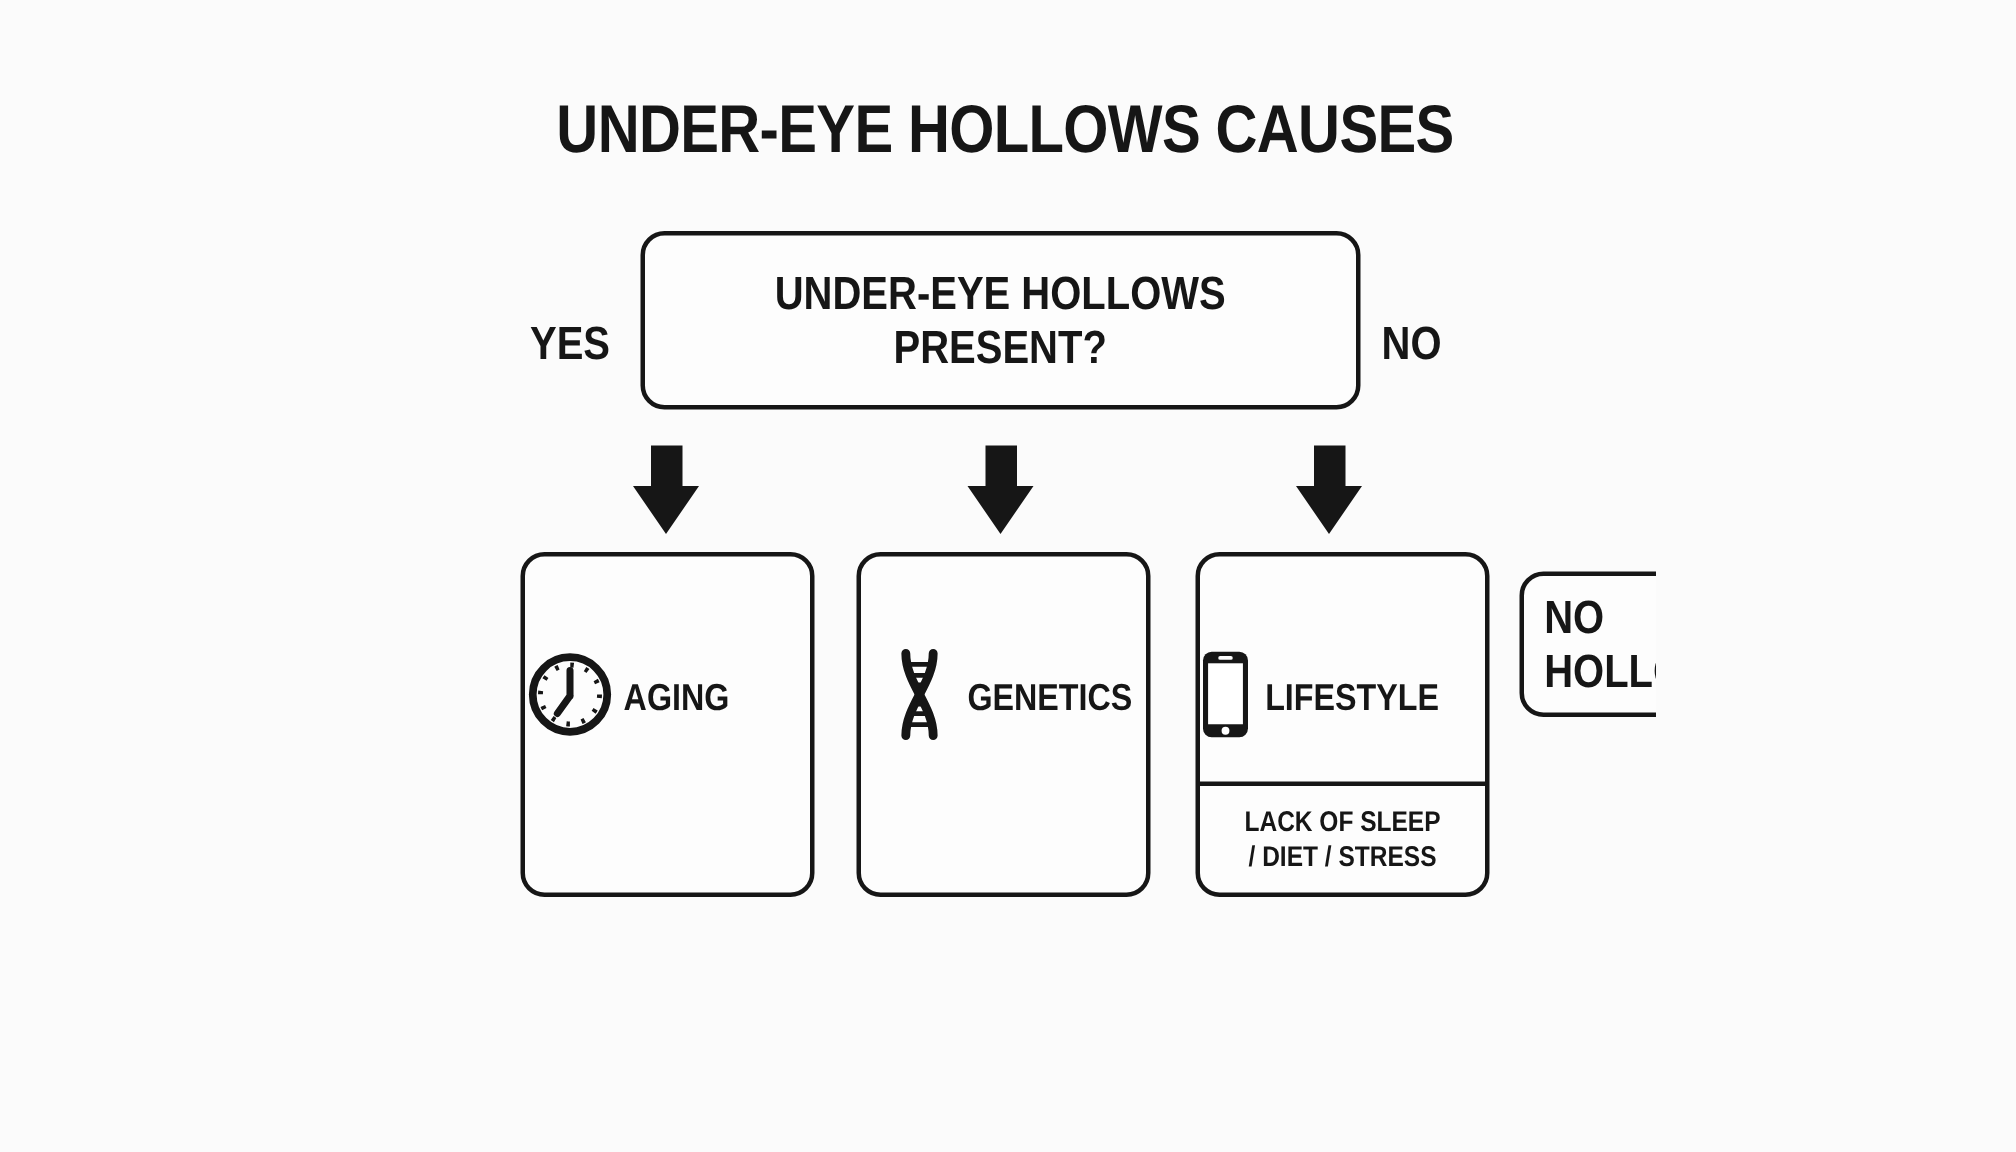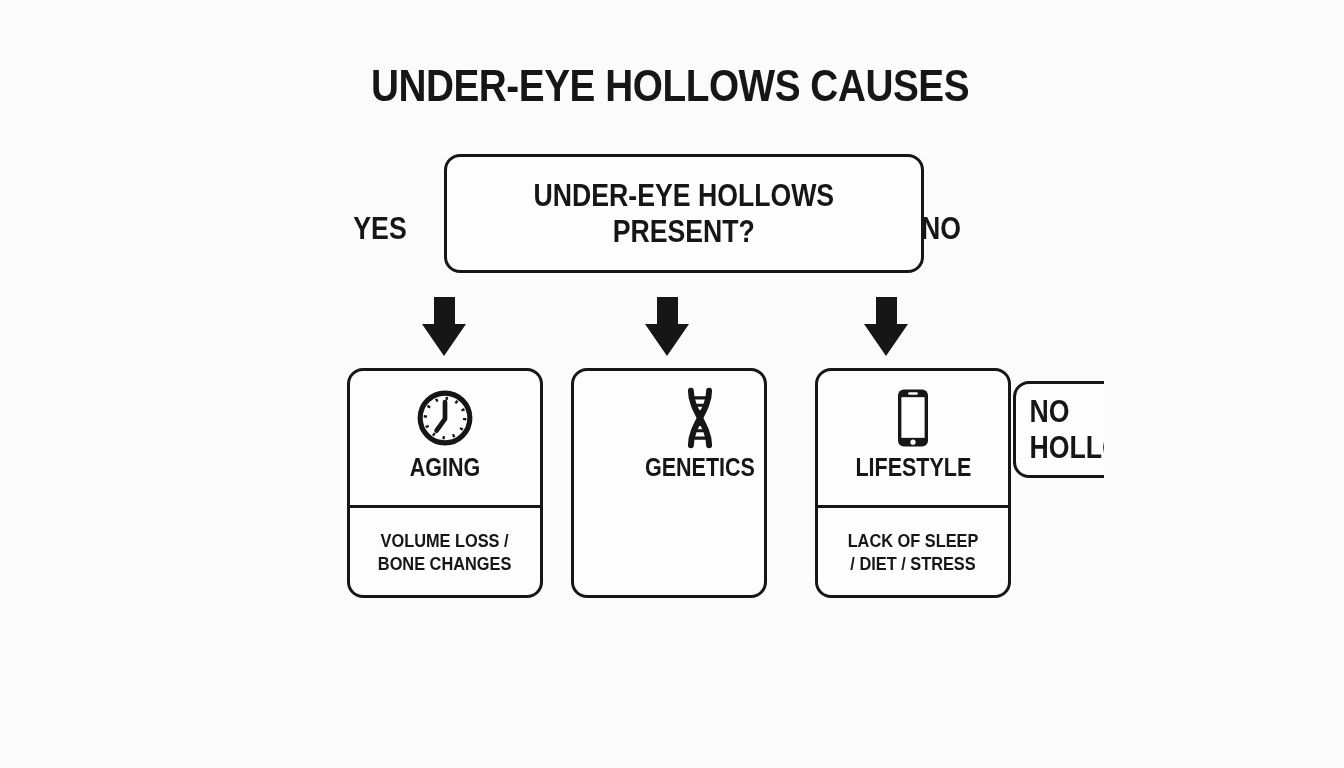--- a/index.html
+++ b/index.html
@@ -21,21 +21,21 @@
     width: 1340px;
     margin: 0;
     text-align: center;
     font-size: 45px;
     font-weight: bold;
     letter-spacing: -0.5px;
   }
 
   .decision-box {
     position: absolute;
-    left: 444px; top: 154px;
+    left: 427px; top: 154px;
     width: 480px; height: 119px;
     box-sizing: border-box;
     border: 3px solid var(--ink, #161616);
     border-radius: 16px;
     background: var(--boxfill, #fdfdfd);
     display: flex; align-items: center; justify-content: center;
   }
   .decision-question {
     font-size: 31px; line-height: 36px; font-weight: bold;
     text-align: center; white-space: pre-line;
@@ -66,25 +66,25 @@
     position: absolute;
     top: 368px; width: 196px; height: 230px;
     box-sizing: border-box;
     border: 3px solid var(--ink, #161616);
     border-radius: 16px;
     background: var(--boxfill, #fdfdfd);
     display: flex; flex-direction: column;
   }
   .cause-1 { left: 347px; }
   .cause-2 { left: 571px; align-items: flex-end; }
-  .cause-3 { left: 815px; justify-content: flex-end; }
+  .cause-3 { left: 797px; justify-content: flex-end; }
   .cause-top {
     height: 134px; box-sizing: border-box;
     padding-top: 17px;
-    display: flex; flex-direction: column; align-items: center;
+    display: flex; flex-direction: row; align-items: center; margin-top: 16px;
   }
   .cause-icon { height: 60px; display: flex; align-items: center; justify-content: center; }
   .cause-label { margin-top: 5px; font-size: 25px; font-weight: bold; }
   .cause-bottom {
     flex: 1;
     border-top: 3px solid var(--ink, #161616);
     display: flex; align-items: center; justify-content: center;
     text-align: center;
     font-size: 19px; line-height: 23px; font-weight: bold;
     white-space: pre-line;
@@ -136,24 +136,20 @@
     <div class="cause-top">
       <span class="cause-icon">
         <svg width="60" height="60" viewBox="0 0 64 64">
           <circle class="stroke" cx="32" cy="32" r="26.5" stroke-width="5.5"></circle>
           <circle class="stroke" cx="32" cy="32" r="21" stroke-width="3.5" stroke-dasharray="2.5 8.5"></circle>
           <path class="stroke" d="M32 33 V15 M32 33 L23 45.5" stroke-width="5" stroke-linecap="round"></path>
         </svg>
       </span>
       <div class="cause-label cond">AGING</div>
     </div>
-    <div class="cause-bottom">
-      <div class="cond">VOLUME LOSS /
-BONE CHANGES</div>
-    </div>
   </div>
 
   <div class="cause-box cause-2">
     <div class="cause-top">
       <span class="cause-icon">
         <svg width="46" height="62" viewBox="0 0 48 68">
           <path class="stroke" d="M14 4 C14 26 34 42 34 64" stroke-width="6.5" stroke-linecap="round"></path>
           <path class="stroke" d="M34 4 C34 26 14 42 14 64" stroke-width="6.5" stroke-linecap="round"></path>
           <path class="stroke" d="M15.5 12 H32.5 M18 20 H30 M21.5 27 H26.5 M21.5 41 H26.5 M18 48 H30 M15.5 56 H32.5" stroke-width="3.5"></path>
         </svg>

